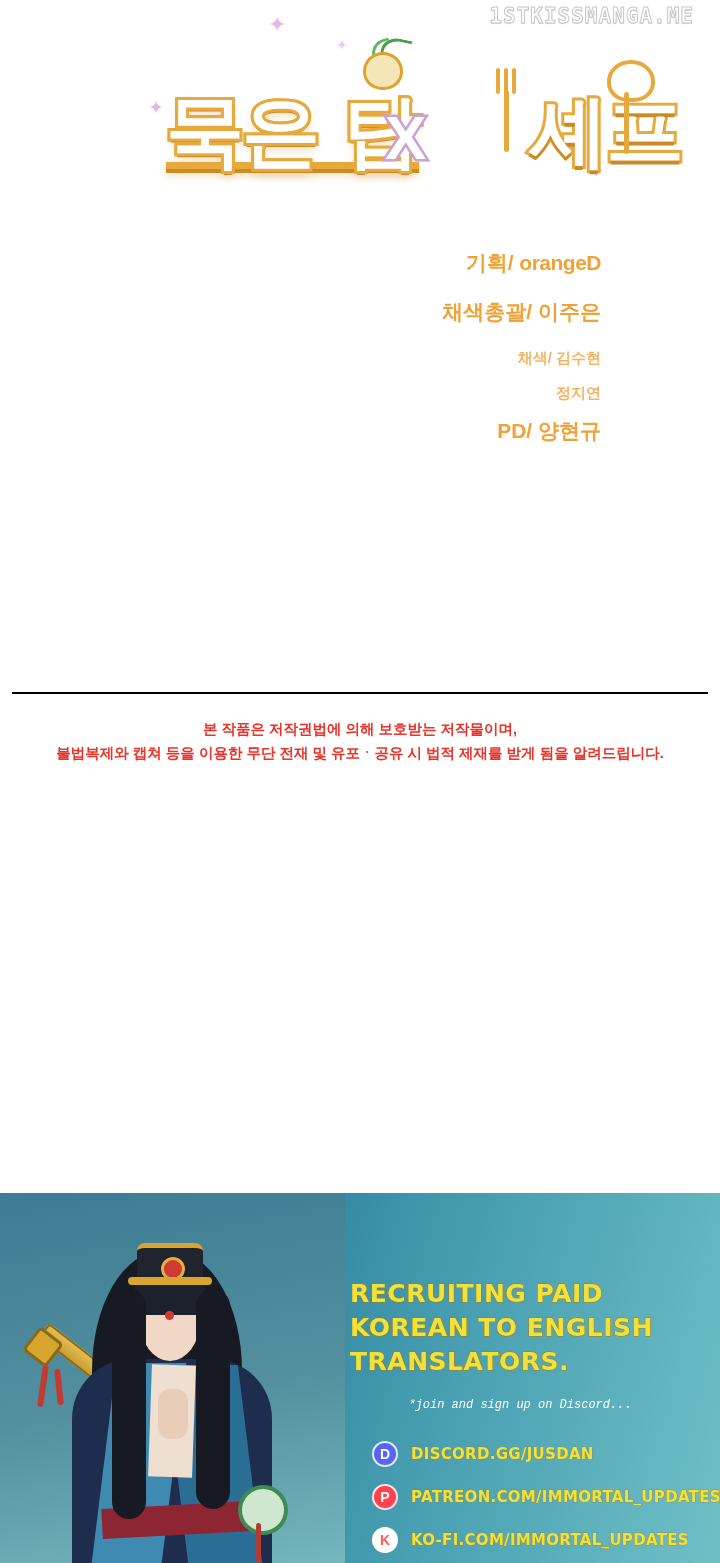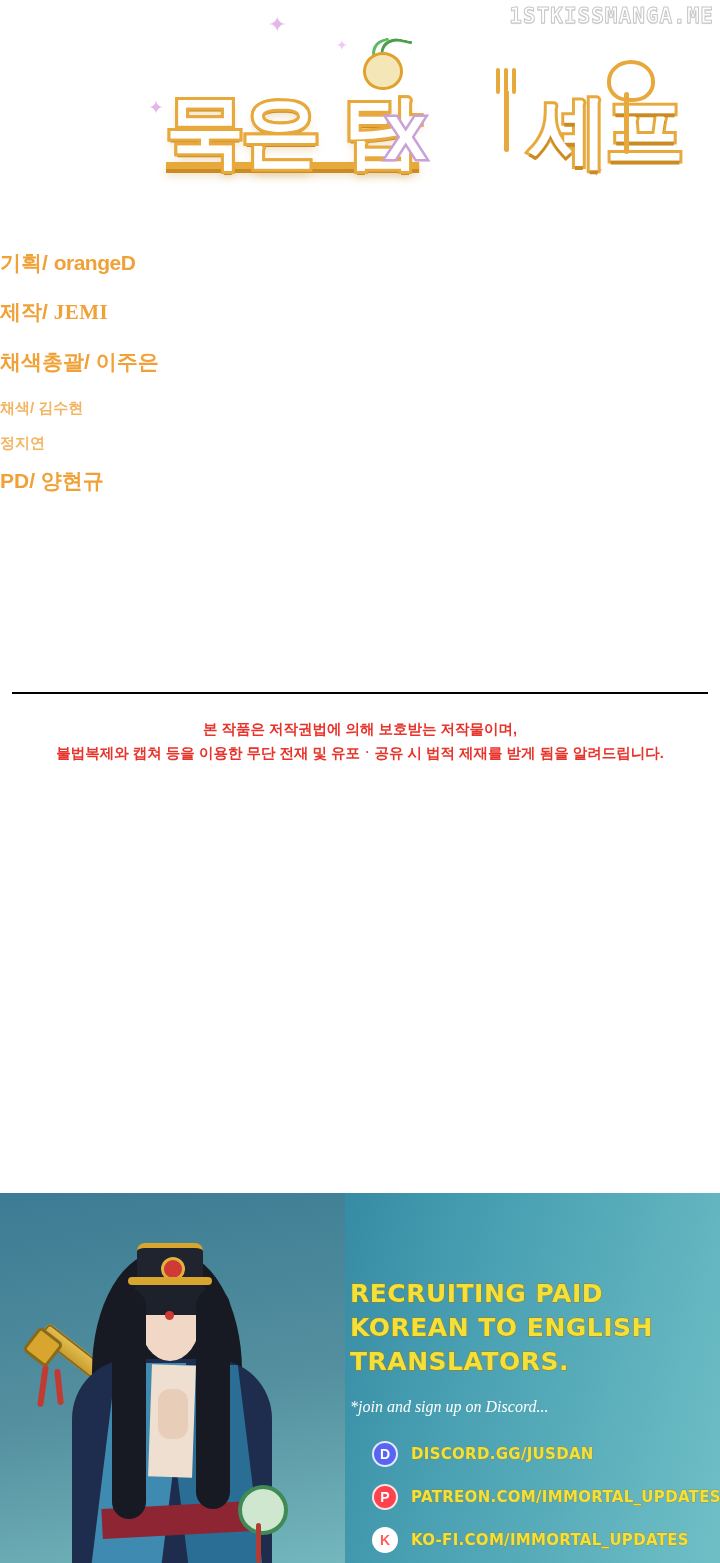--- a/index.html
+++ b/index.html
@@ -12,21 +12,21 @@
     height: 1563px;
     position: relative;
     overflow: hidden;
     font-family: "Liberation Sans", sans-serif;
   }
 
   
   .watermark {
     position: absolute;
     top: 4px;
-    right: 6px;
+    right: 26px;
     font-family: "DejaVu Sans Mono", monospace;
     font-size: 21px;
     font-weight: 700;
     letter-spacing: 1px;
     color: #ffffff;
     -webkit-text-stroke: 1px #c8c8c8;
     text-shadow: 0 1px 1px rgba(0,0,0,0.18);
   }
 
   
@@ -171,21 +171,21 @@
     background: #e8a93c;
     border-radius: 3px;
   }
 
   
   .credits {
     position: absolute;
     top: 252px;
     left: 0;
     width: 601px;
-    text-align: left;
+    text-align: right;
   }
   .credit-row { margin: 0; }
   .credit-main {
     font-size: 21px;
     font-weight: 700;
     color: #f0a238;
     line-height: 1.0;
     margin-bottom: 28px;
   }
   .credit-sub {
@@ -423,25 +423,25 @@
     font-size: 25px;
     letter-spacing: 0.5px;
     line-height: 1.35;
     -webkit-text-stroke: 1px #9c7f14;
     paint-order: stroke fill;
   }
   .banner-sub {
     position: absolute;
     left: 0; top: 205px;
     width: 340px;
-    text-align: left;
+    text-align: center;
     color: #ffffff;
-    font-family: Liberation Serif, serif;
+    font-family: Liberation Mono, monospace;
     font-style: italic;
-    font-size: 16px;
+    font-size: 12px;
   }
   .links {
     position: absolute;
     left: 22px;
     top: 248px;
     width: 330px;
   }
   .link-row {
     display: flex;
     align-items: center;
@@ -504,24 +504,20 @@
   <div class="spoon">
     <div class="bowl"></div>
     <div class="handle"></div>
   </div>
 </div>
 
 <div class="credits">
   <div class="credit-row credit-main">
     <span>기획/</span>
     <span class="c-orangeD">orangeD</span>
-  </div>
-  <div class="credit-row credit-main">
-    <span>제작/</span>
-    <span class="c-jemi">JEMI</span>
   </div>
   <div class="credit-row credit-main">
     <span>채색총괄/</span>
     <span>이주은</span>
   </div>
   <div class="credit-row credit-sub">
     <span>채색/</span>
     <span>김수현</span>
   </div>
   <div class="credit-row credit-sub">

